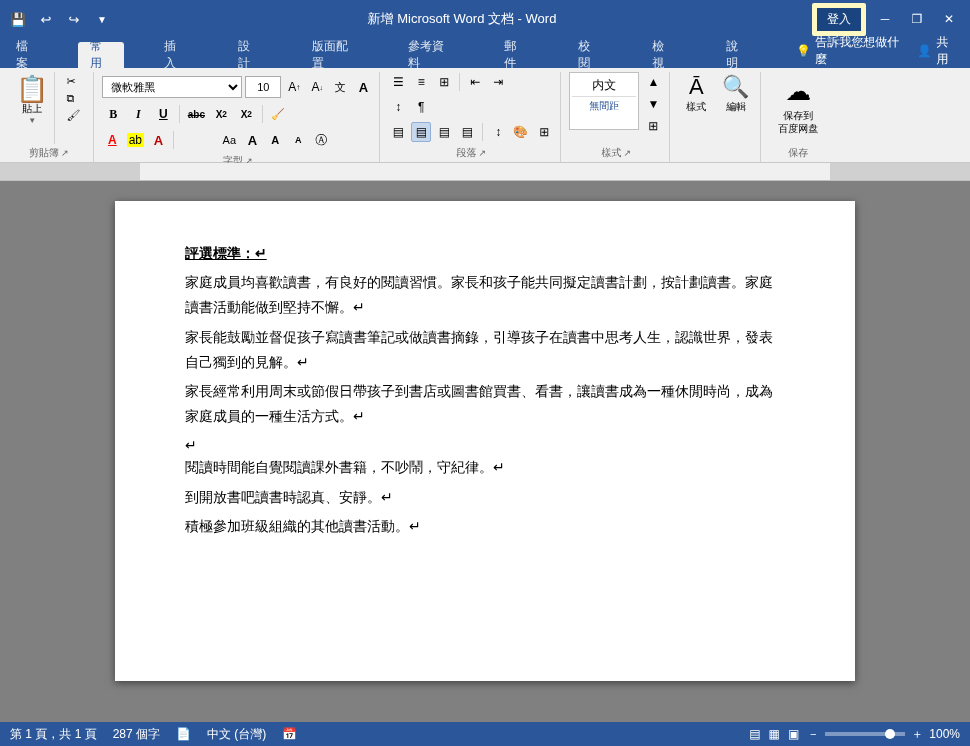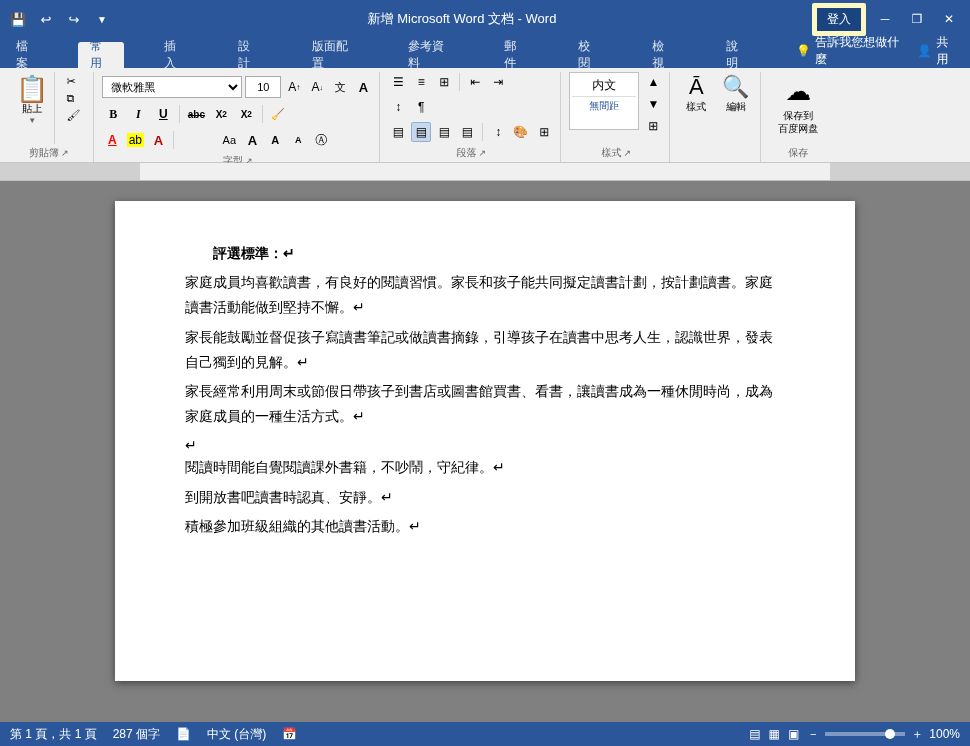--- a/index.html
+++ b/index.html
@@ -215,21 +215,21 @@
     }
 
     .doc-text {
       font-family: 'Microsoft YaHei', '微軟雅黑', sans-serif;
       font-size: 14px;
       line-height: 1.8;
       color: #000;
     }
     .section-title {
       font-weight: bold;
-      margin-left: 28px;
+      text-decoration: underline;
     }
     .para { margin-bottom: 4px; }
     .blank-line { height: 22px; }
 
     
     #status-bar {
       background: #2b579a;
       height: 24px;
       display: flex;
       align-items: center;

